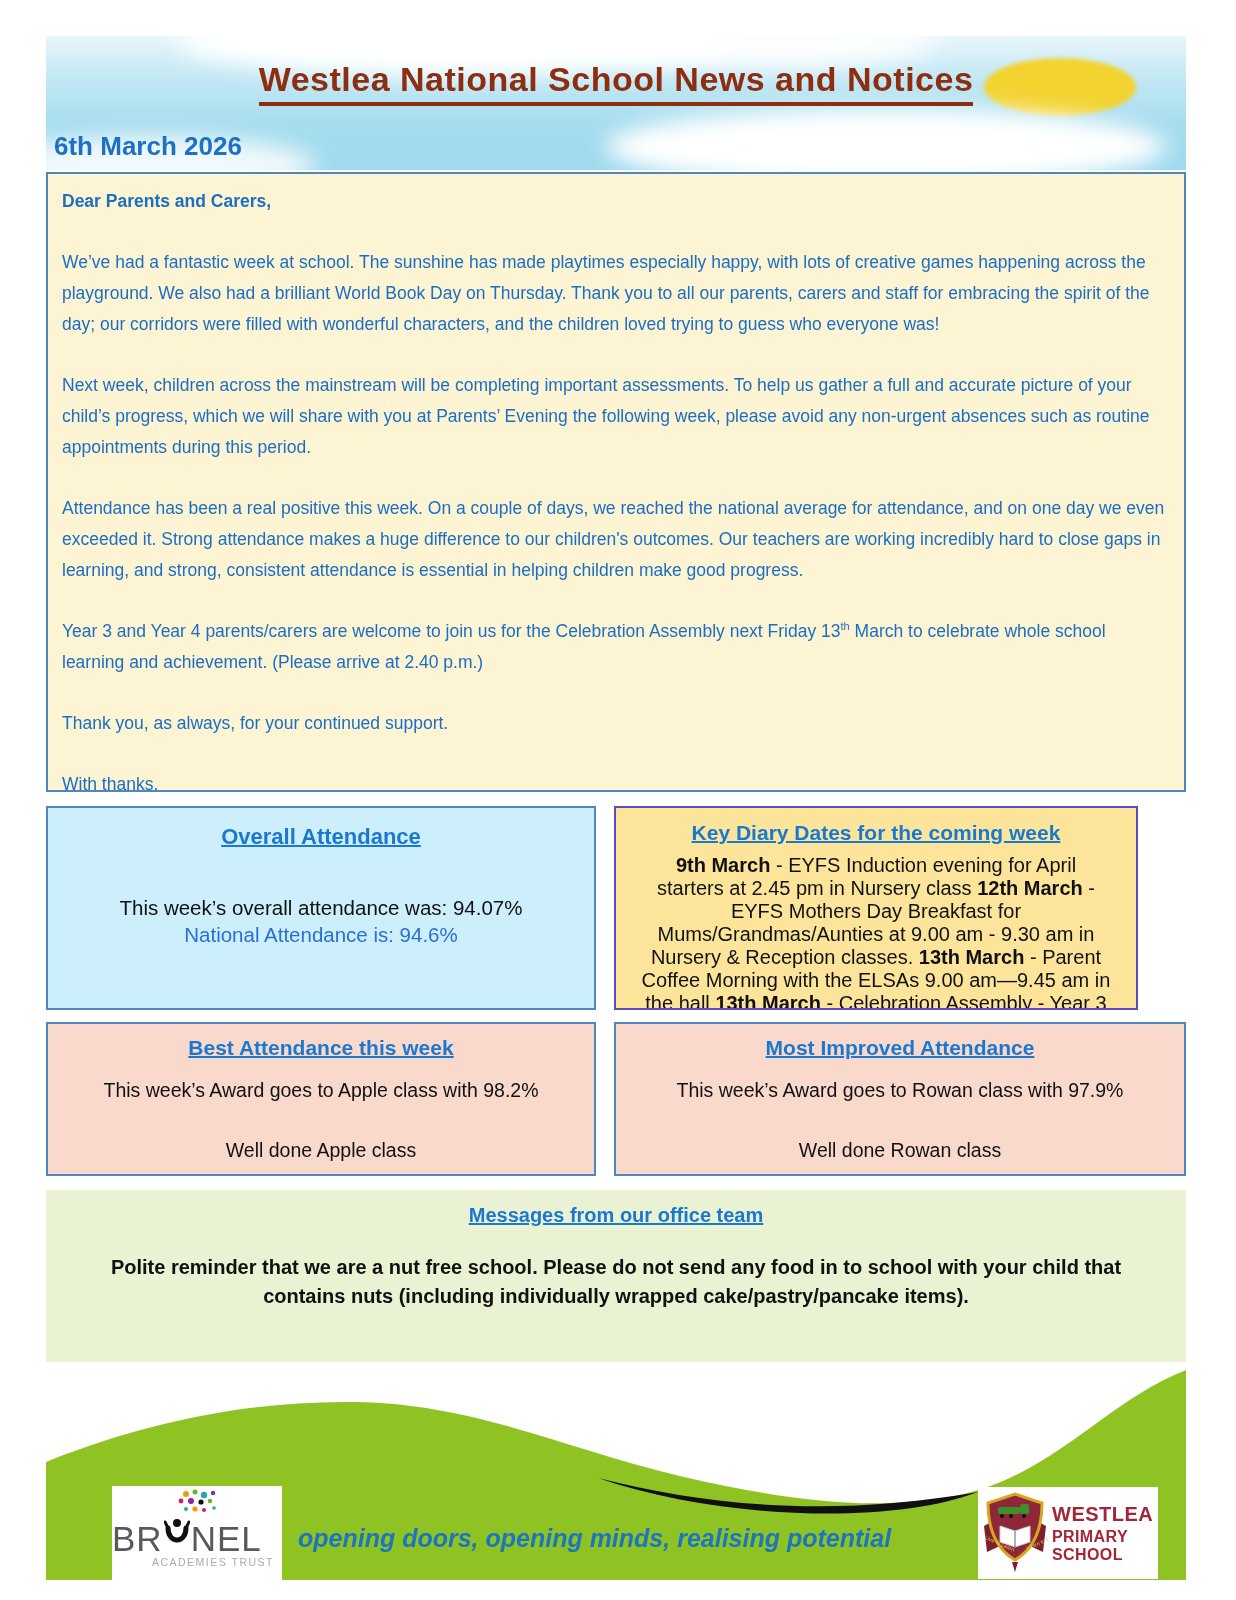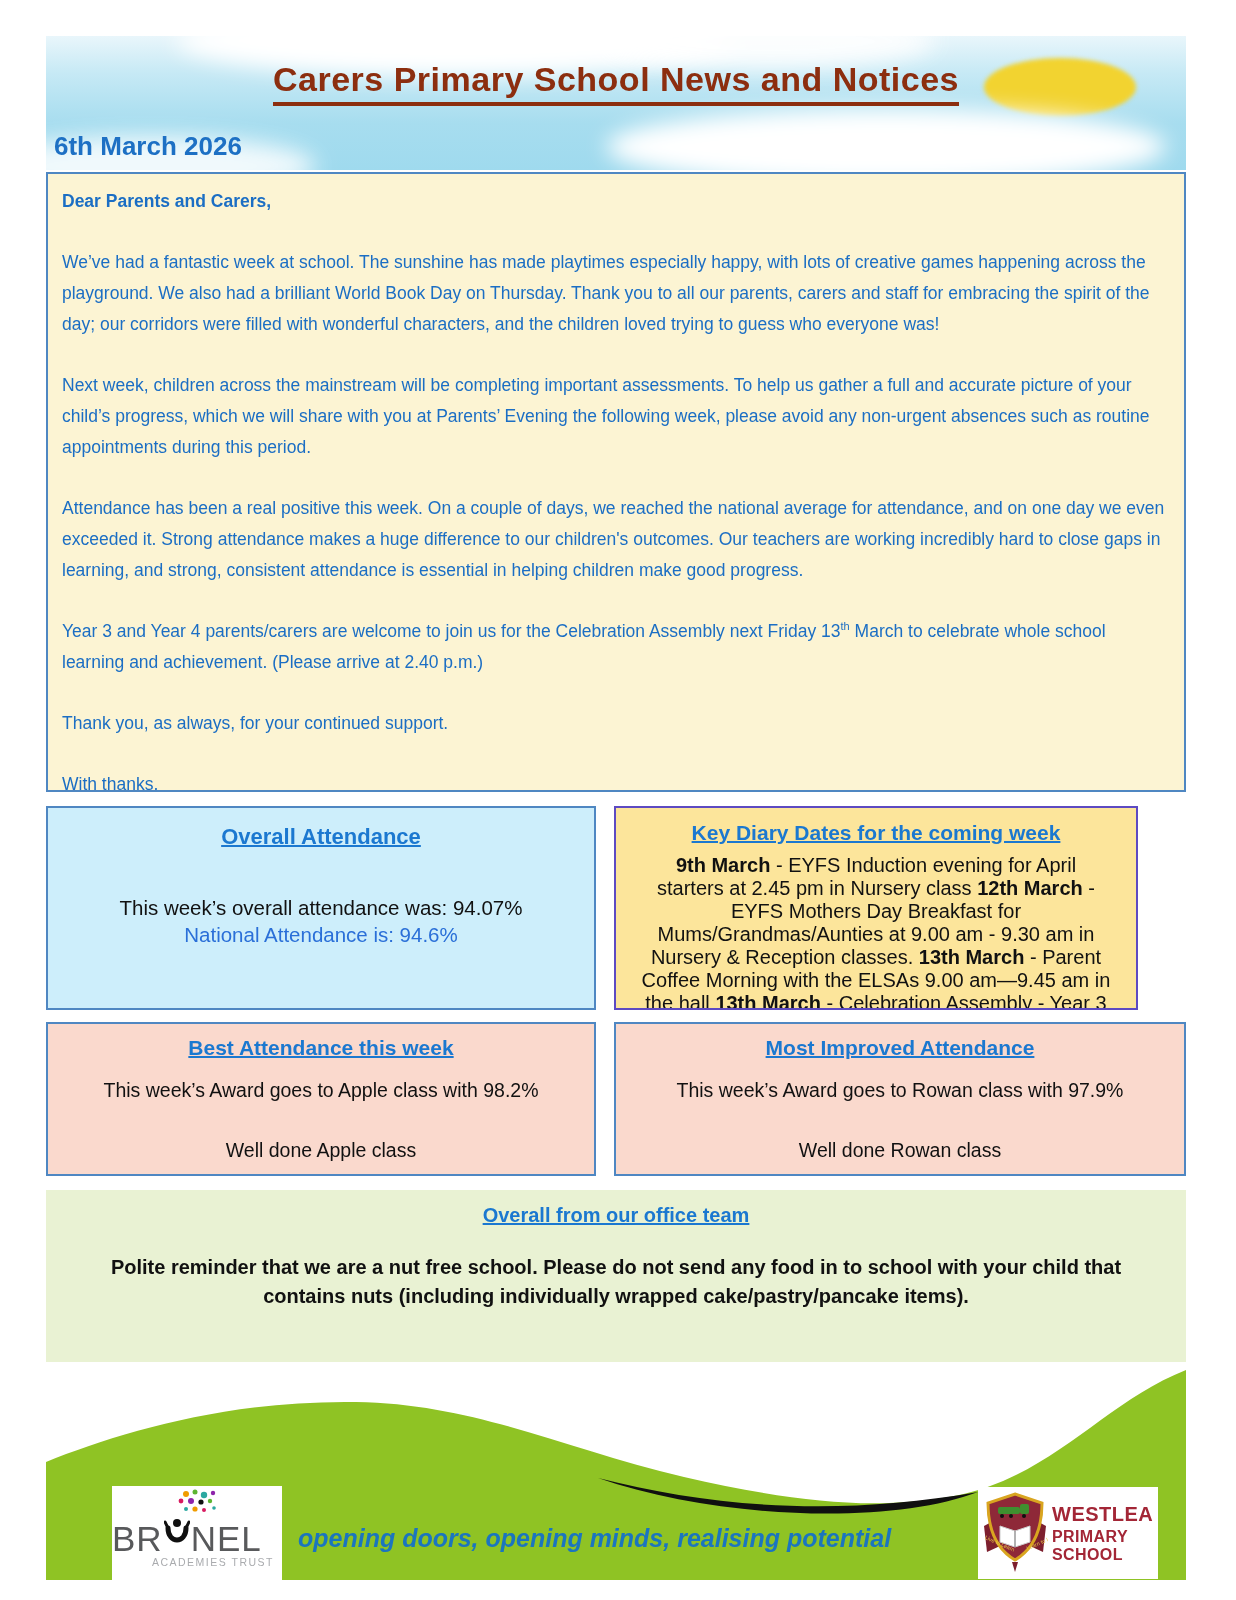--- a/index.html
+++ b/index.html
@@ -106,21 +106,21 @@
 
 <div class="page">
 
   <div class="header">
     <div class="cloud c1"></div>
     <div class="cloud c2"></div>
     <div class="sun"></div>
     <div class="cloud c3"></div>
     <div class="cloud c4"></div>
     <div class="header-title-wrap">
-      <h1 class="header-title">Carers Primary School News and Notices</h1>
+      <h1 class="header-title">Westlea National School News and Notices</h1>
     </div>
     <div class="header-date">6th March 2026</div>
   </div>
 
   <div class="letter">
     <p class="salutation">Dear Parents and Carers,</p>
     <p>We’ve had a fantastic week at school. The sunshine has made playtimes especially happy, with lots of creative games happening across the playground. We also had a brilliant World Book Day on Thursday. Thank you to all our parents, carers and staff for embracing the spirit of the day; our corridors were filled with wonderful characters, and the children loved trying to guess who everyone was!</p>
     <p>Next week, children across the mainstream will be completing important assessments. To help us gather a full and accurate picture of your child’s progress, which we will share with you at Parents’ Evening the following week, please avoid any non-urgent absences such as routine appointments during this period.</p>
     <p>Attendance has been a real positive this week. On a couple of days, we reached the national average for attendance, and on one day we even exceeded it. Strong attendance makes a huge difference to our children's outcomes. Our teachers are working incredibly hard to close gaps in learning, and strong, consistent attendance is essential in helping children make good progress.</p>
     <p><span>Year 3 and Year 4 parents/carers are welcome to join us for the Celebration Assembly next Friday 13</span><sup>th</sup><span> March to celebrate whole school learning and achievement. (Please arrive at 2.40 p.m.)</span></p>
@@ -151,21 +151,21 @@
     <div class="line2">Well done Apple class</div>
   </div>
 
   <div class="box award right">
     <h2 class="box-title">Most Improved Attendance</h2>
     <div class="line1">This week’s Award goes to Rowan class with 97.9%</div>
     <div class="line2">Well done Rowan class</div>
   </div>
 
   <div class="box messages">
-    <h2 class="box-title">Overall from our office team</h2>
+    <h2 class="box-title">Messages from our office team</h2>
     <div class="msg-body">Polite reminder that we are a nut free school.  Please do not send any food in to school with your child that contains nuts (including individually wrapped cake/pastry/pancake items).</div>
   </div>
 
   <svg class="wave-svg" viewBox="0 0 1140 220" preserveAspectRatio="none">
     <path d="M0,102 C70,74 180,40 310,42 C430,44 515,88 638,117 C748,142 828,151 908,136 C1005,118 1058,42 1140,10 L1140,220 L0,220 Z" fill="#8fc324"></path>
     <path d="M552,118 C665,147 790,157 932,132 C845,165 675,160 552,118 Z" fill="#101010"></path>
   </svg>
 
   <div class="brunel-box">
     <svg class="brunel-dots" width="56" height="30" viewBox="0 0 56 30">

